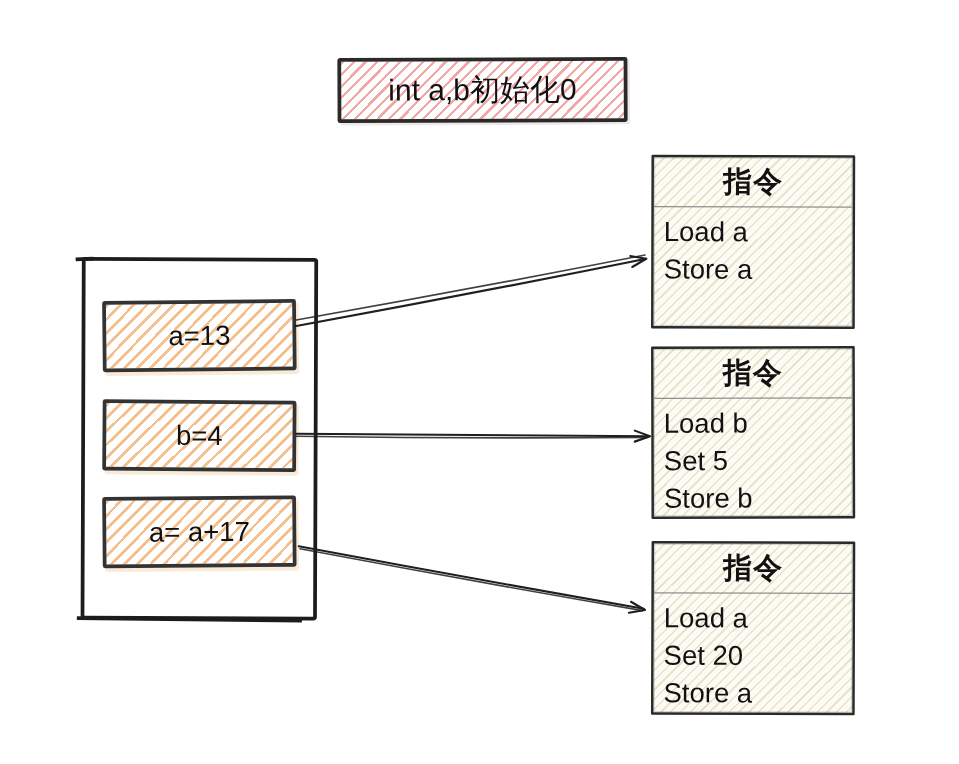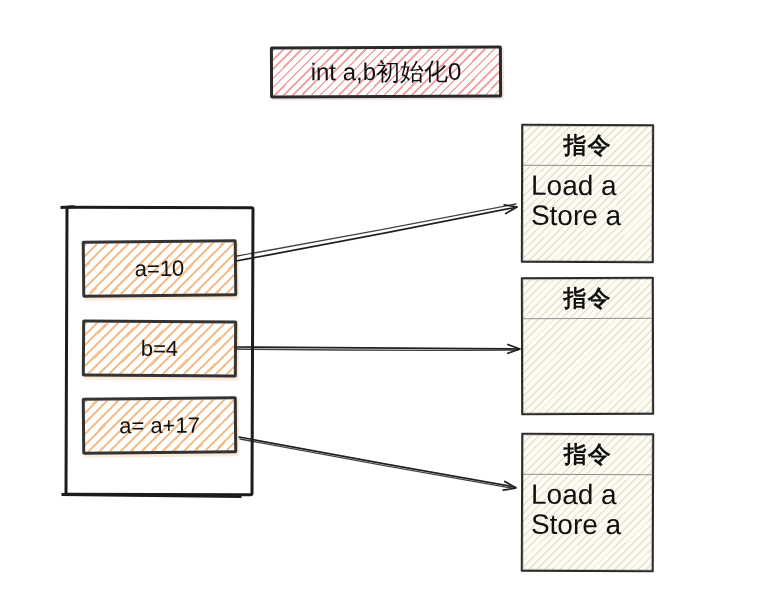--- a/index.html
+++ b/index.html
@@ -75,21 +75,21 @@
     box-shadow: 2px 3px 0 rgba(235,170,100,0.25);
   }
   .stmt-0 { left: 82px; top: 240px; transform: rotate(-0.6deg); }
   .stmt-1 { left: 82px; top: 320px; transform: rotate(0.4deg); }
   .stmt-2 { left: 82px; top: 397px; transform: rotate(-0.5deg); }
 
   
   .card {
     position: absolute;
     left: 521px;
-    width: 133px;
+    width: 163px;
     border: 2.5px solid var(--border);
     border-radius: 1px;
     background-color: var(--card-bg);
     background-image: repeating-linear-gradient(135deg,
       var(--card-hatch) 0px, var(--card-hatch) 1.3px,
       transparent 1.3px, transparent 5.5px);
     box-shadow: inset 0 0 0 1px rgba(70,70,70,0.22);
   }
   .card-0 { top: 124px; height: 139px; transform: rotate(0.15deg); }
   .card-1 { top: 277px; height: 138px; transform: rotate(-0.15deg); }
@@ -97,21 +97,21 @@
 
   .card-header {
     height: 40px;
     display: flex; align-items: center; justify-content: center;
     font-size: 23px; font-weight: bold;
     border-bottom: 1px solid var(--divider);
     letter-spacing: 1px;
   }
   .card-body { padding: 5px 6px 0 8px; }
   .card-line {
-    font-size: 28px;
+    font-size: 22px;
     line-height: 30px;
     white-space: nowrap;
   }
 
   
   .arrows {
     position: absolute; left: 0; top: 0;
     width: 767px; height: 611px;
     pointer-events: none;
   }
@@ -129,45 +129,51 @@
 
 <div class="canvas">
 
   <div class="title-box">
     <span>int a,b初始化0</span>
   </div>
 
   <div class="code-container"></div>
 
   <div class="stmt stmt-0">
-    <span>a=10</span>
+    <span>a=13</span>
   </div>
   <div class="stmt stmt-1">
     <span>b=4</span>
   </div>
   <div class="stmt stmt-2">
     <span>a= a+17</span>
   </div>
 
   <div class="card card-0">
     <div class="card-header">指令</div>
     <div class="card-body">
       <div class="card-line">Load a</div>
       <div class="card-line">Store a</div>
     </div>
   </div>
 
   <div class="card card-1">
     <div class="card-header">指令</div>
+    <div class="card-body">
+      <div class="card-line">Load b</div>
+      <div class="card-line">Set 5</div>
+      <div class="card-line">Store b</div>
+    </div>
   </div>
 
   <div class="card card-2">
     <div class="card-header">指令</div>
     <div class="card-body">
       <div class="card-line">Load a</div>
+      <div class="card-line">Set 20</div>
       <div class="card-line">Store a</div>
     </div>
   </div>
 
   <svg class="arrows" viewBox="0 0 767 611" aria-hidden="true">
 
     <g>
       <path d="M236,261 Q378,235 517,207"></path>
       <path class="ghost" d="M237,256 Q378,231 516,204"></path>
       <polyline points="505.8,213.6 517,207 504.2,204.8"></polyline>

